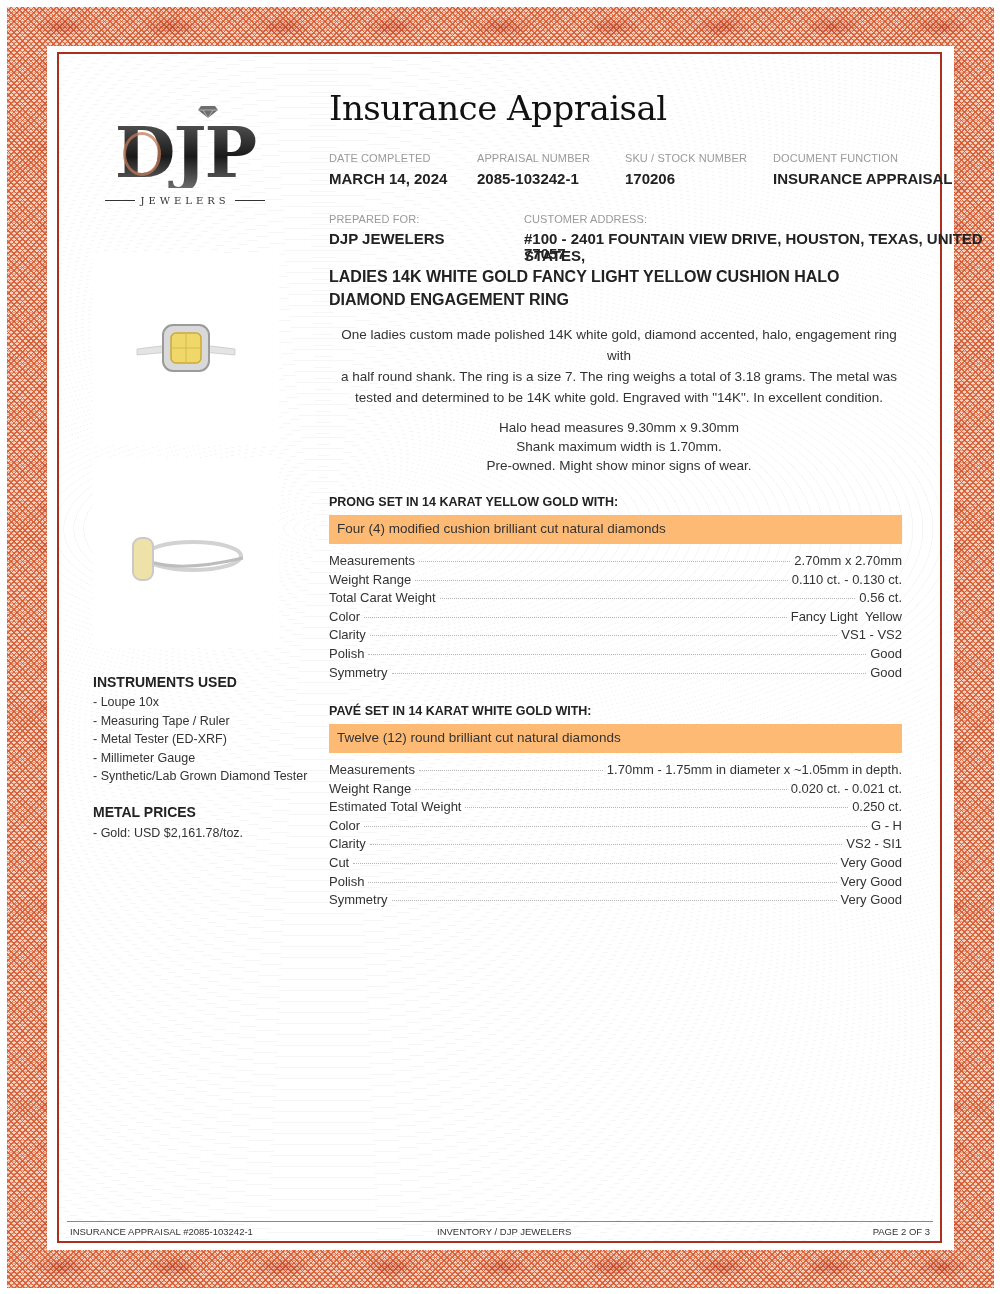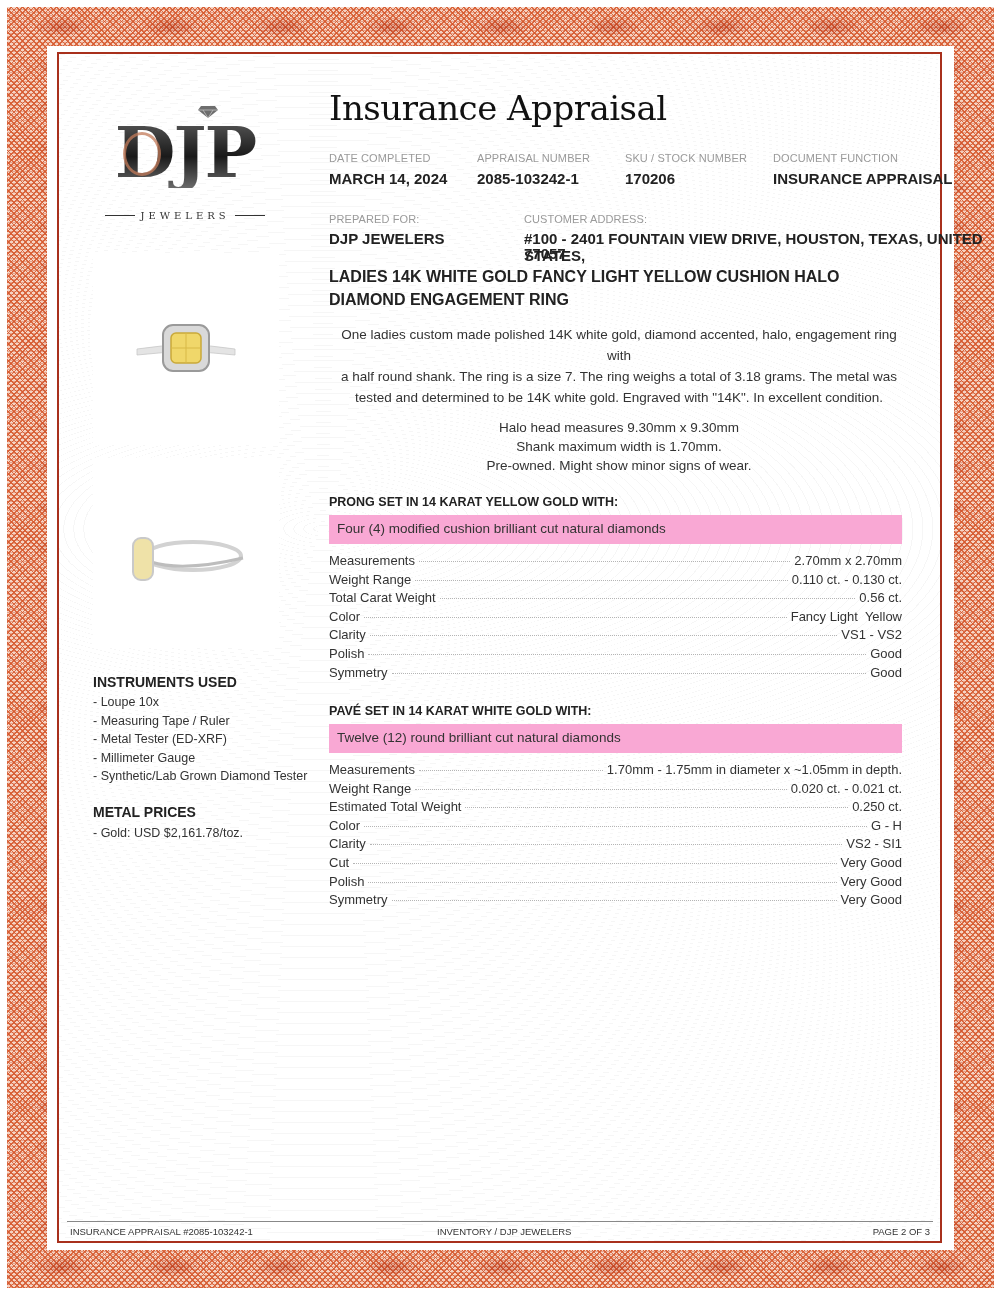--- a/index.html
+++ b/index.html
@@ -42,21 +42,21 @@
     font-family: "DejaVu Serif", serif; font-size: 70px; line-height: 70px; font-weight: bold;
     letter-spacing: -2px; color: #2c2c2c; text-align: center;
     background: linear-gradient(180deg, #5a5a5a 0%, #1a1a1a 55%, #6a6a6a 100%);
     -webkit-background-clip: text; background-clip: text; -webkit-text-fill-color: transparent;
   }
   .logo-gear {
     position: absolute; left: 18px; top: 34px; width: 38px; height: 44px;
     border-radius: 50%; border: 3px solid #c37b5a; opacity: 0.75;
   }
   .logo-sub {
-    position: absolute; left: 0; top: 110px; width: 160px; height: 14px;
+    position: absolute; left: 0; top: 95px; width: 160px; height: 14px;
     display: flex; align-items: center; gap: 5px;
   }
   .logo-sub .rule { flex: 1; height: 1px; background: #333; }
   .logo-sub span.txt {
     font-family: "DejaVu Serif", serif; font-size: 10px; letter-spacing: 4px; color: #333;
   }
 
   
   .title {
     position: absolute; left: 329px; top: 88px;
@@ -80,21 +80,21 @@
 
   
   .item-title {
     position: absolute; left: 329px; top: 265px; width: 575px;
     font-size: 16px; font-weight: bold; line-height: 23px; color: #222;
   }
   .para { position: absolute; left: 329px; width: 580px; font-size: 13.5px; color: #333; line-height: 21px; text-align: center; }
   .para.tight { line-height: 19px; margin-top: 18px; }
   .section-heading { position: absolute; left: 329px; font-size: 12.5px; font-weight: bold; color: #222; }
   .gray-bar {
-    position: absolute; left: 329px; width: 573px; height: 29px; background: #f9a8d4;
+    position: absolute; left: 329px; width: 573px; height: 29px; background: #fdba74;
     font-size: 13.5px; color: #333; padding: 6px 0 4px 8px;
   }
   .spec-table { position: absolute; left: 329px; width: 573px; }
   .spec-row {
     display: flex; align-items: baseline; height: 18.6px; font-size: 13px; color: #333;
   }
   .spec-row .k { white-space: nowrap; }
   .spec-row .dots {
     flex: 1; margin: 0 4px; border-bottom: 1px dotted #b5b5b5; transform: translateY(-3px);
   }

